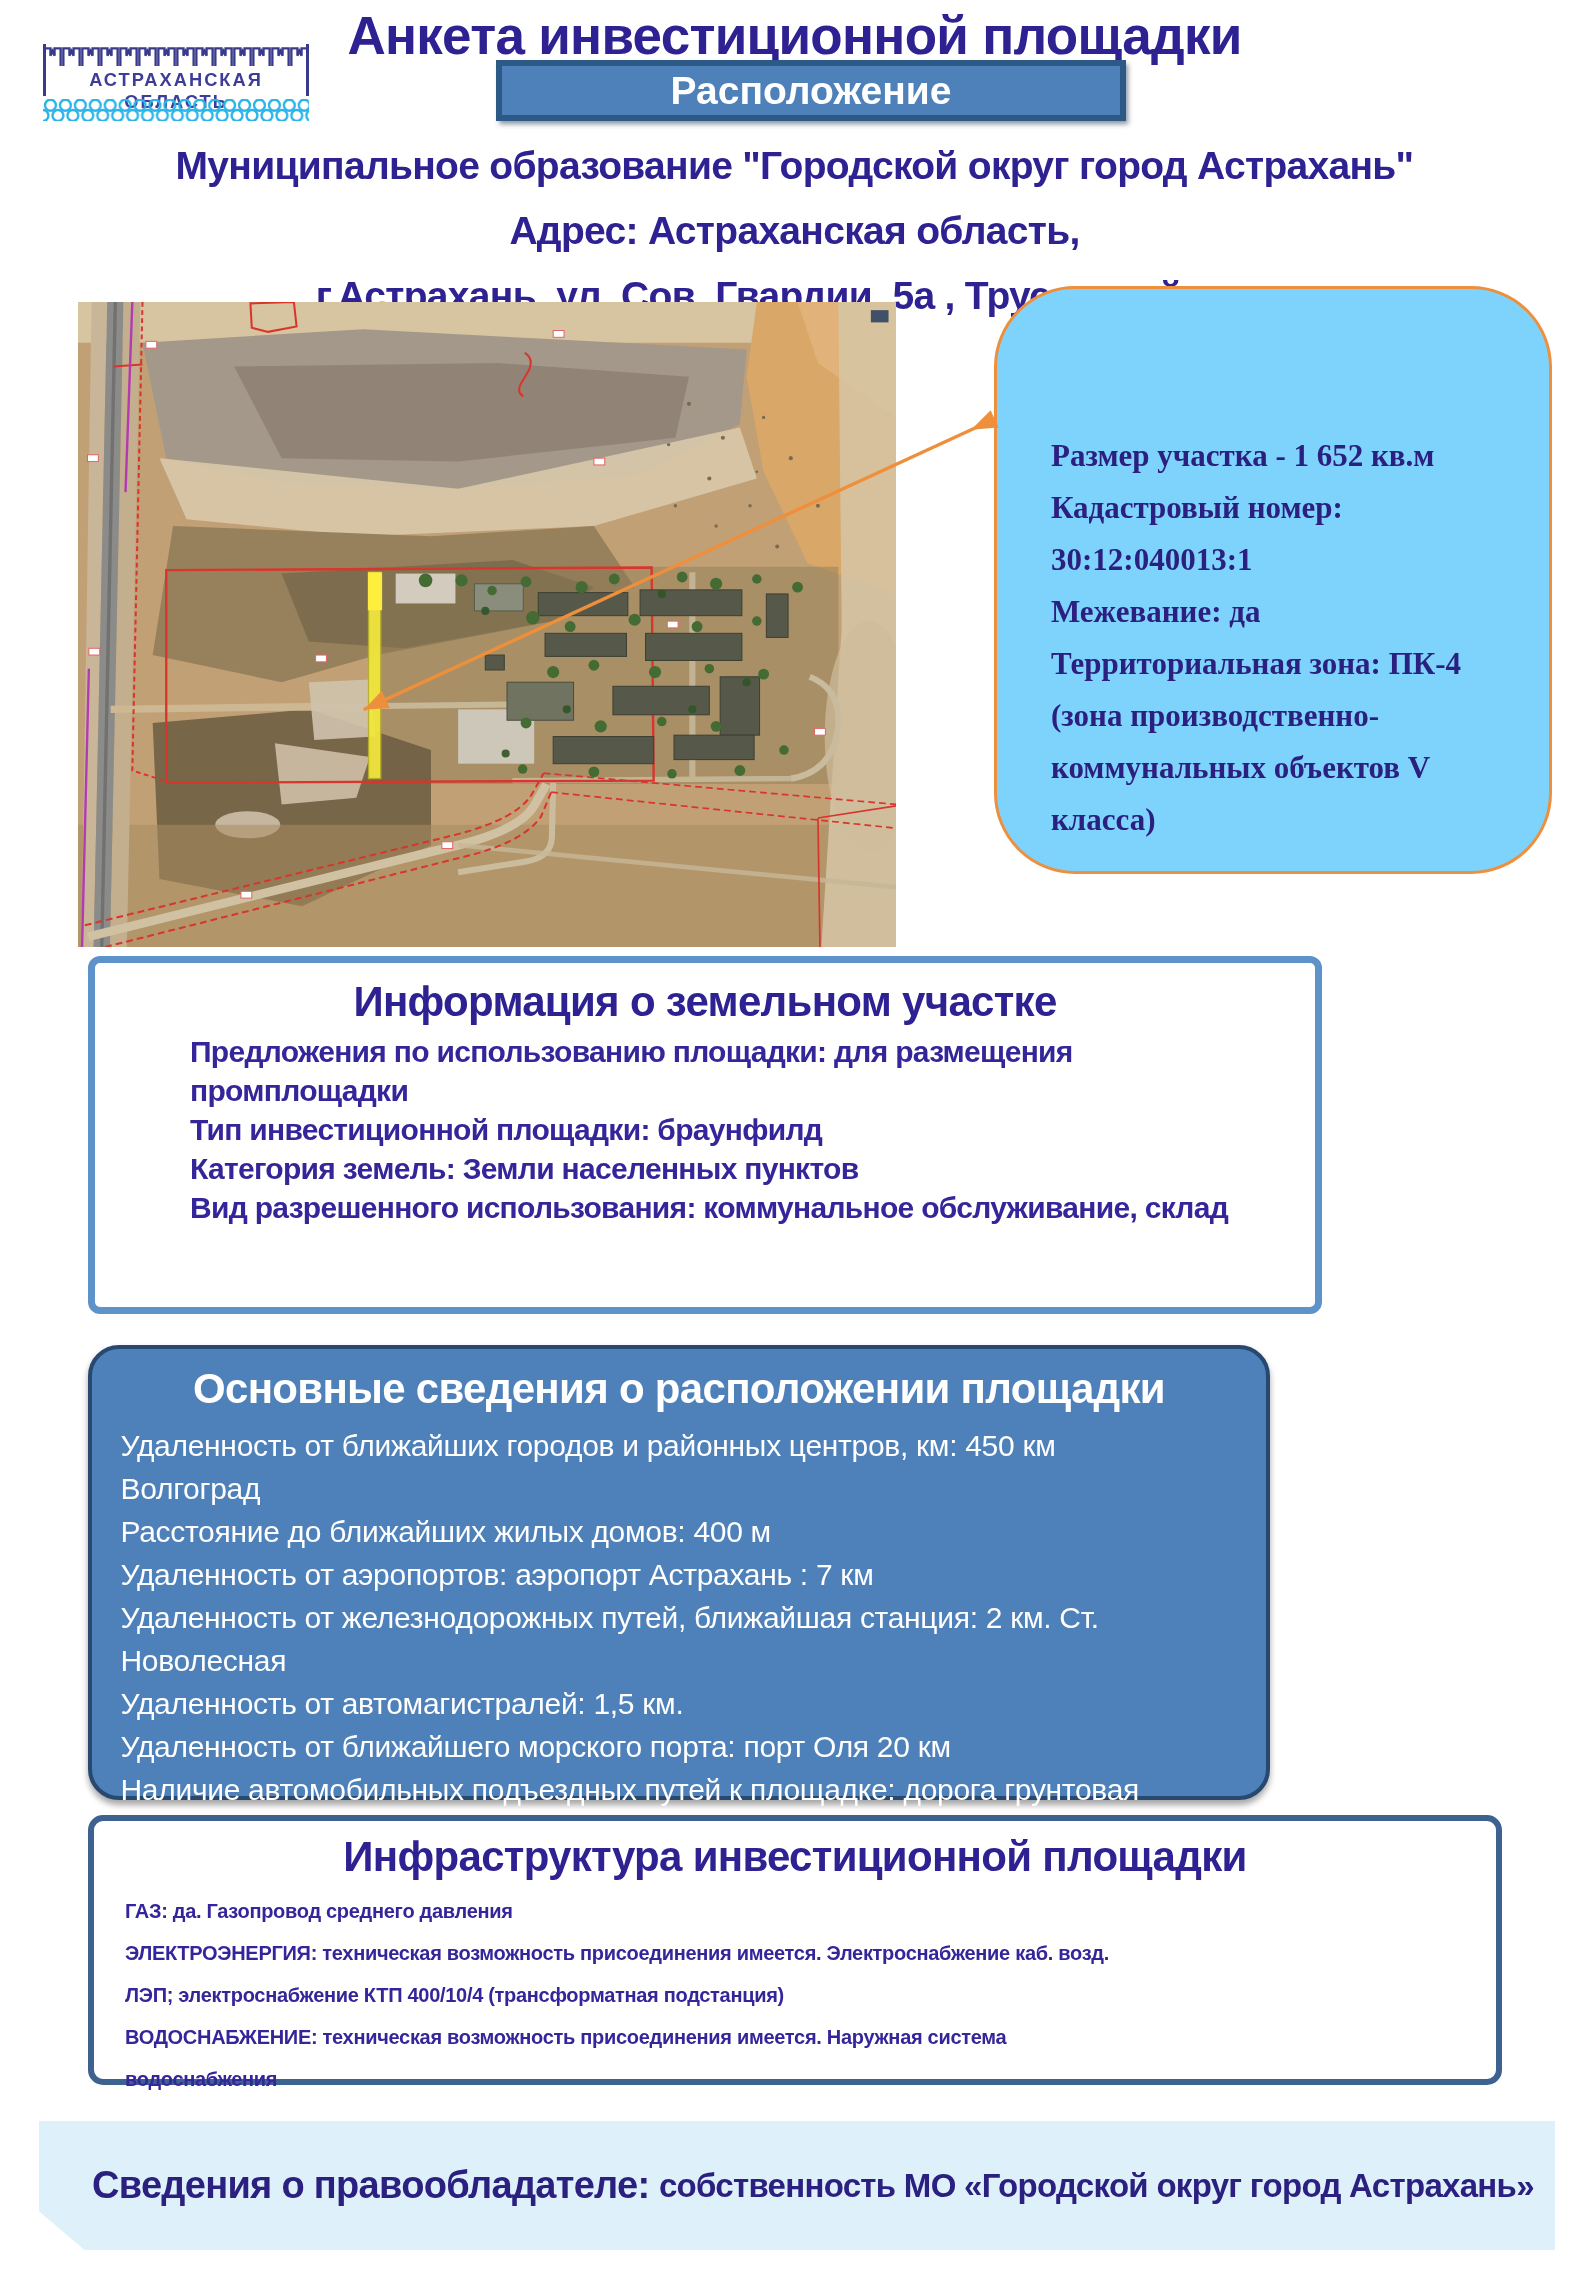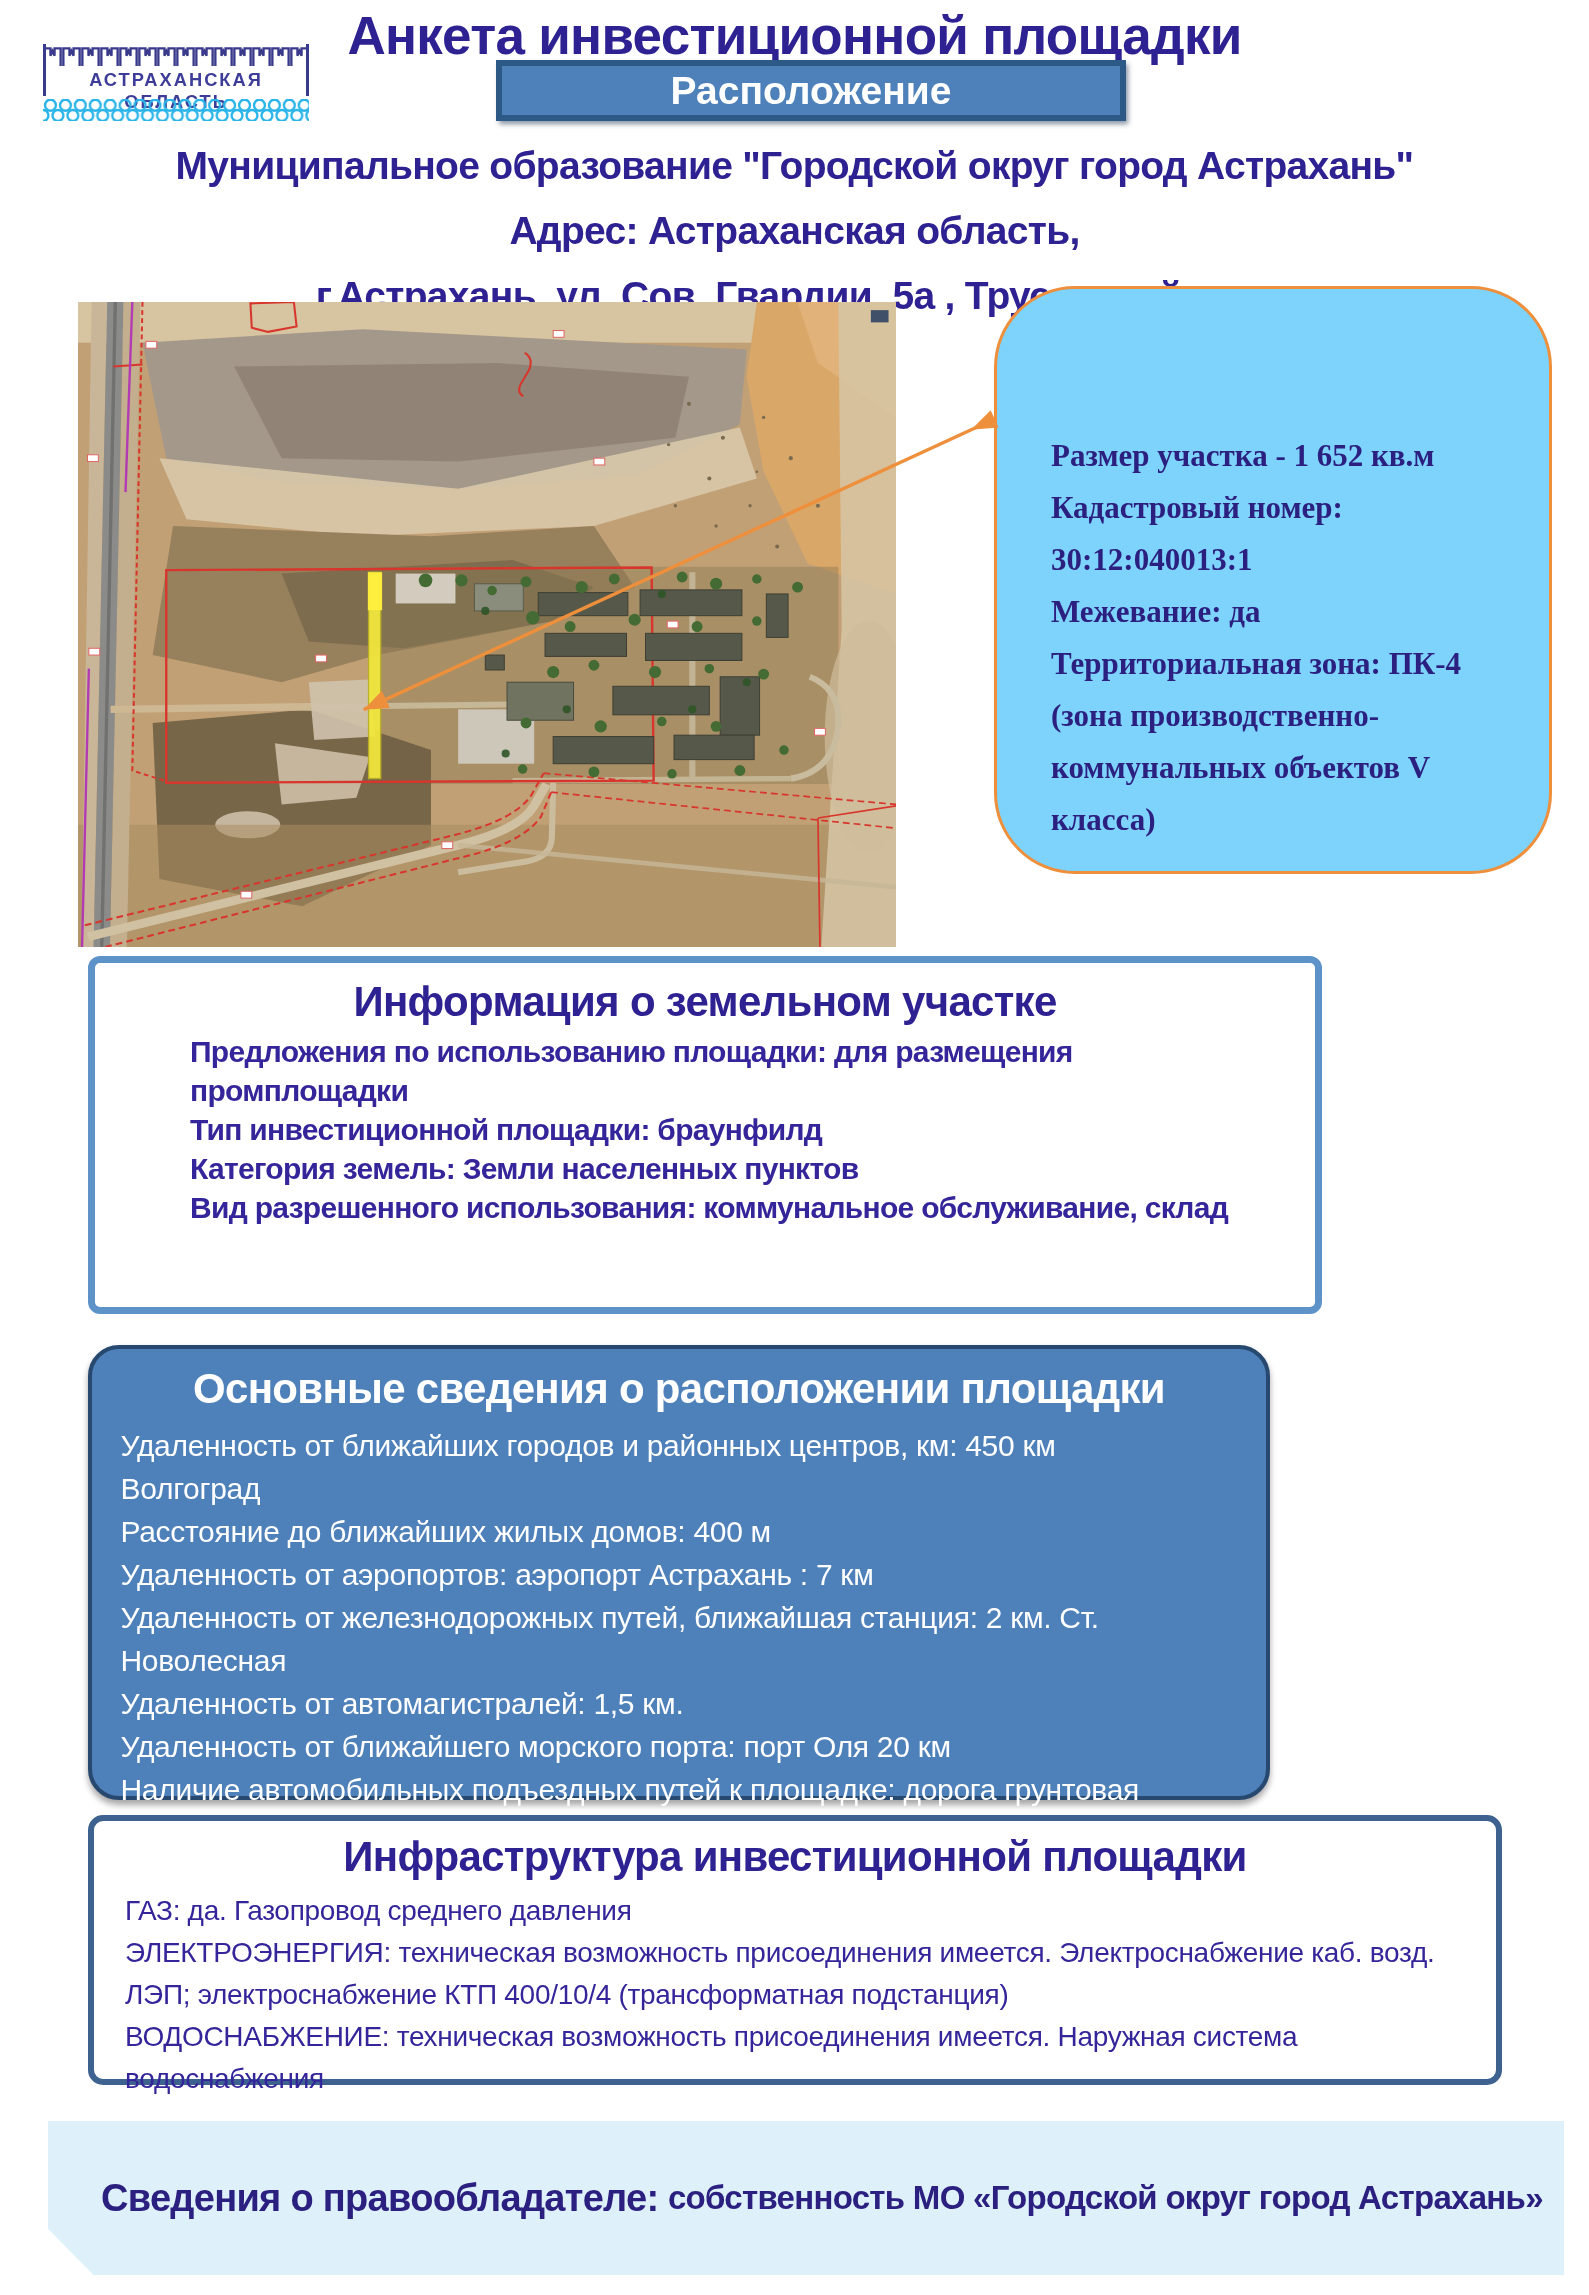--- a/index.html
+++ b/index.html
@@ -44,25 +44,25 @@
     border:4.8px solid #27496f;border-radius:31px;box-shadow:0 4.8px 6.1px rgba(0,0,0,.35);}
   .loc-box .box-title{top:16.3px;color:#ffffff;}
   .loc-body{position:absolute;left:28.5px;top:75px;right:20.4px;}
   .loc-row{font-size:30px;line-height:43px;color:#ffffff;letter-spacing:-0.3px;}
   .loc-row .lbl{font-weight:normal;}
   .loc-row .val{font-weight:normal;}
   
   .infra-box{left:88px;top:1815px;width:1414px;height:270px;border:6.8px solid #3d6290;border-radius:15px;}
   .infra-box .box-title{top:12.2px;}
   .infra-body{position:absolute;left:31px;top:69px;right:27px;}
-  .infra-body div{font-size:28px;line-height:42px;font-weight:normal;color:#34269a;letter-spacing:-0.3px;}
-  
-  .footer{position:absolute;left:39px;top:2121px;width:1516px;height:154px;background:#def1fb;
+  .infra-body div{font-size:20px;line-height:42px;font-weight:bold;color:#34269a;letter-spacing:-0.3px;}
+  
+  .footer{position:absolute;left:39px;top:2121px;width:1516px;height:129px;background:#def1fb;
     clip-path:polygon(0 0,100% 0,100% 100%,3% 100%,0 70%);
-    display:flex;align-items:center;padding-left:53px;box-sizing:border-box;margin-left:9px;}
+    display:flex;align-items:center;padding-left:53px;box-sizing:border-box;}
   .footer .lbl{font-size:38px;font-weight:bold;color:#2b2080;letter-spacing:-0.7px;}
   .footer .val{font-size:33px;font-weight:bold;color:#2b2080;margin-left:9.5px;letter-spacing:-0.7px;}
 </style>
 </head>
 <body>
 
 <div class="page">
 
   <div class="logo-box">
     <svg class="logo-cren" viewBox="0 0 392 34" preserveAspectRatio="none">

